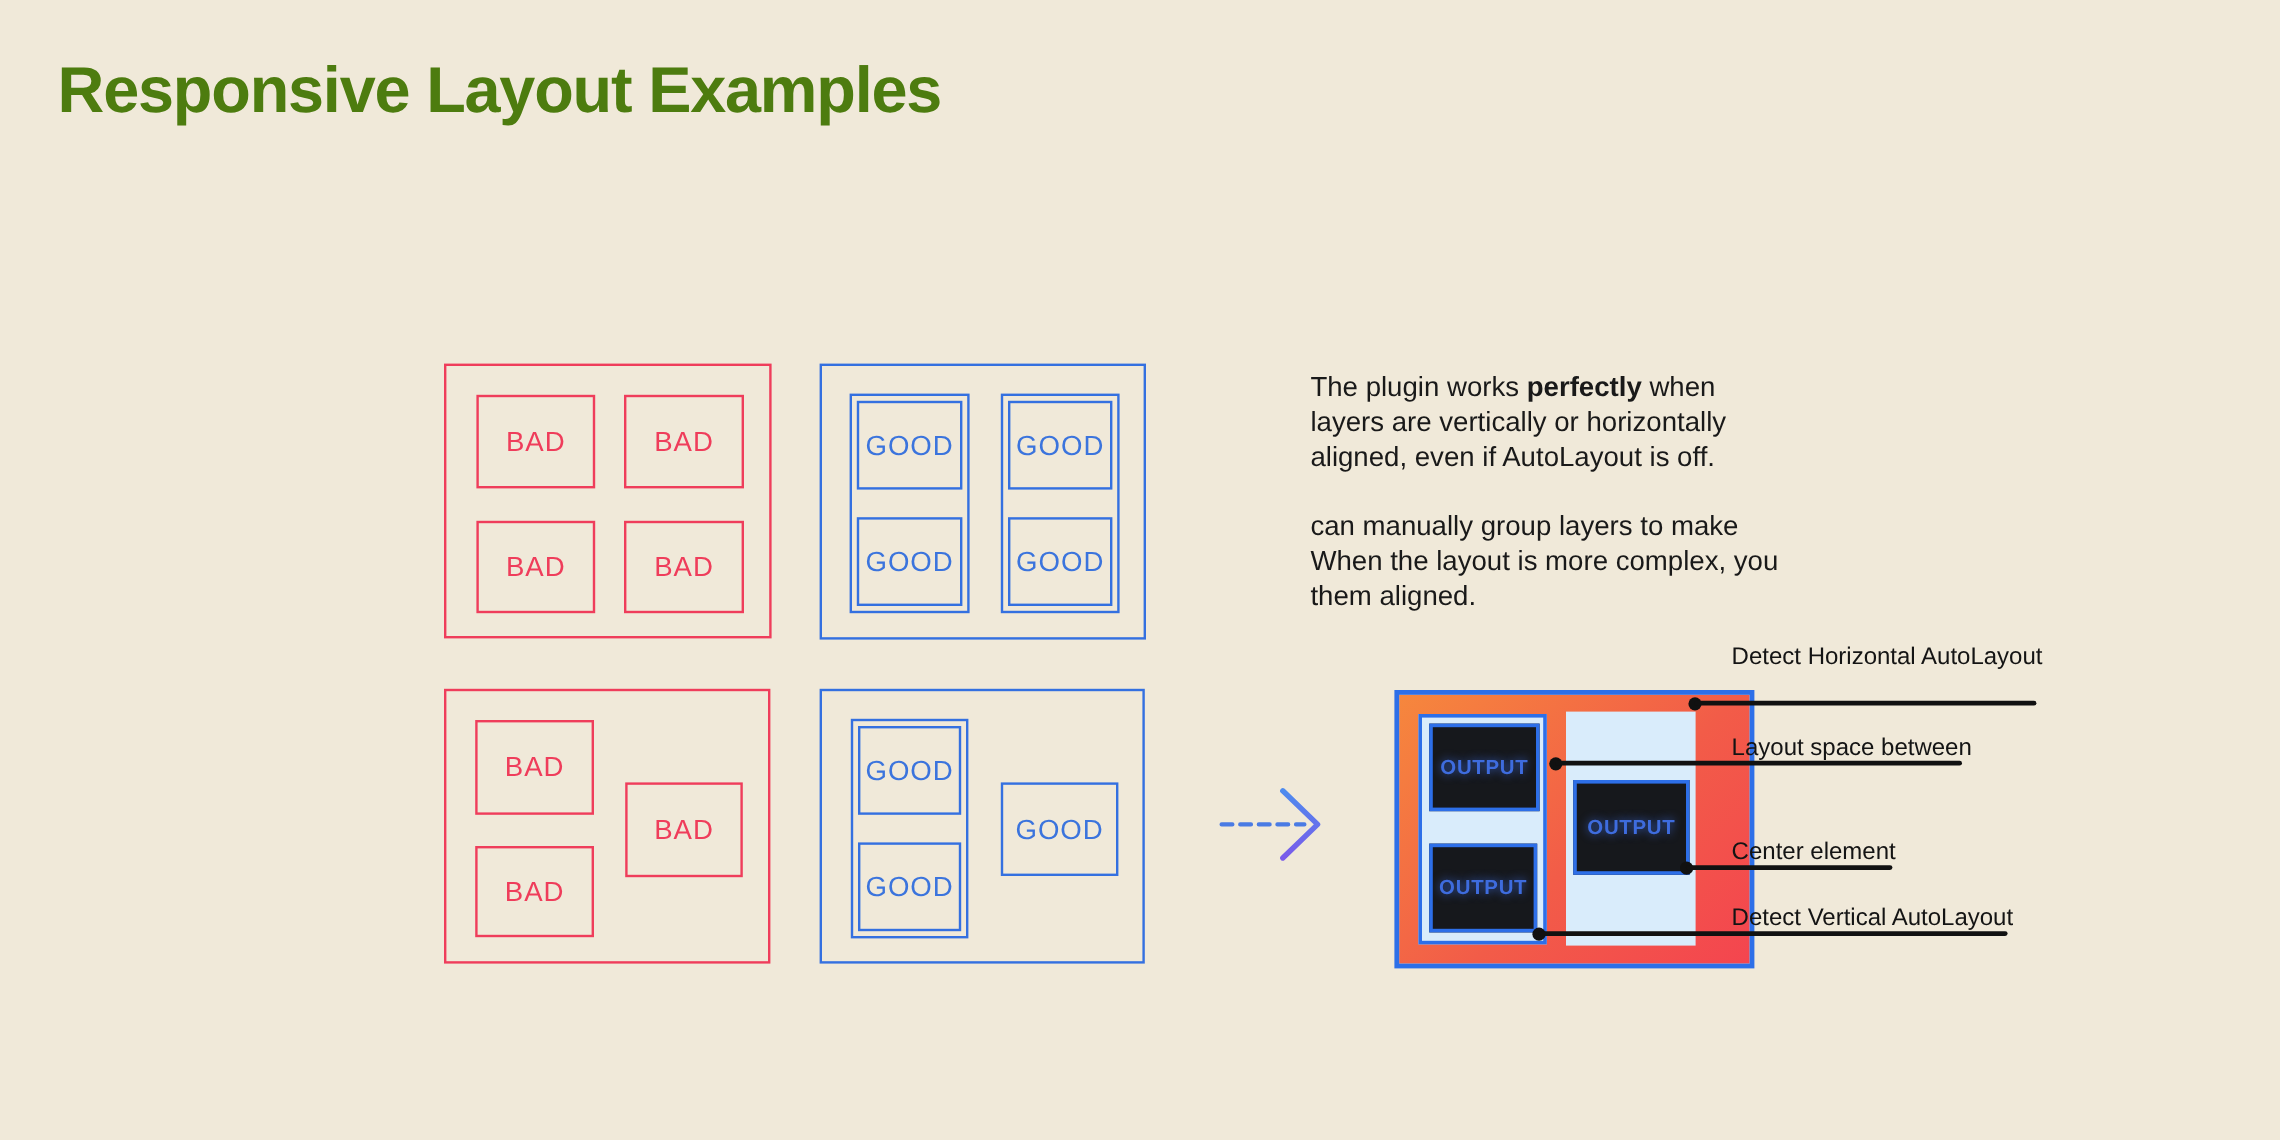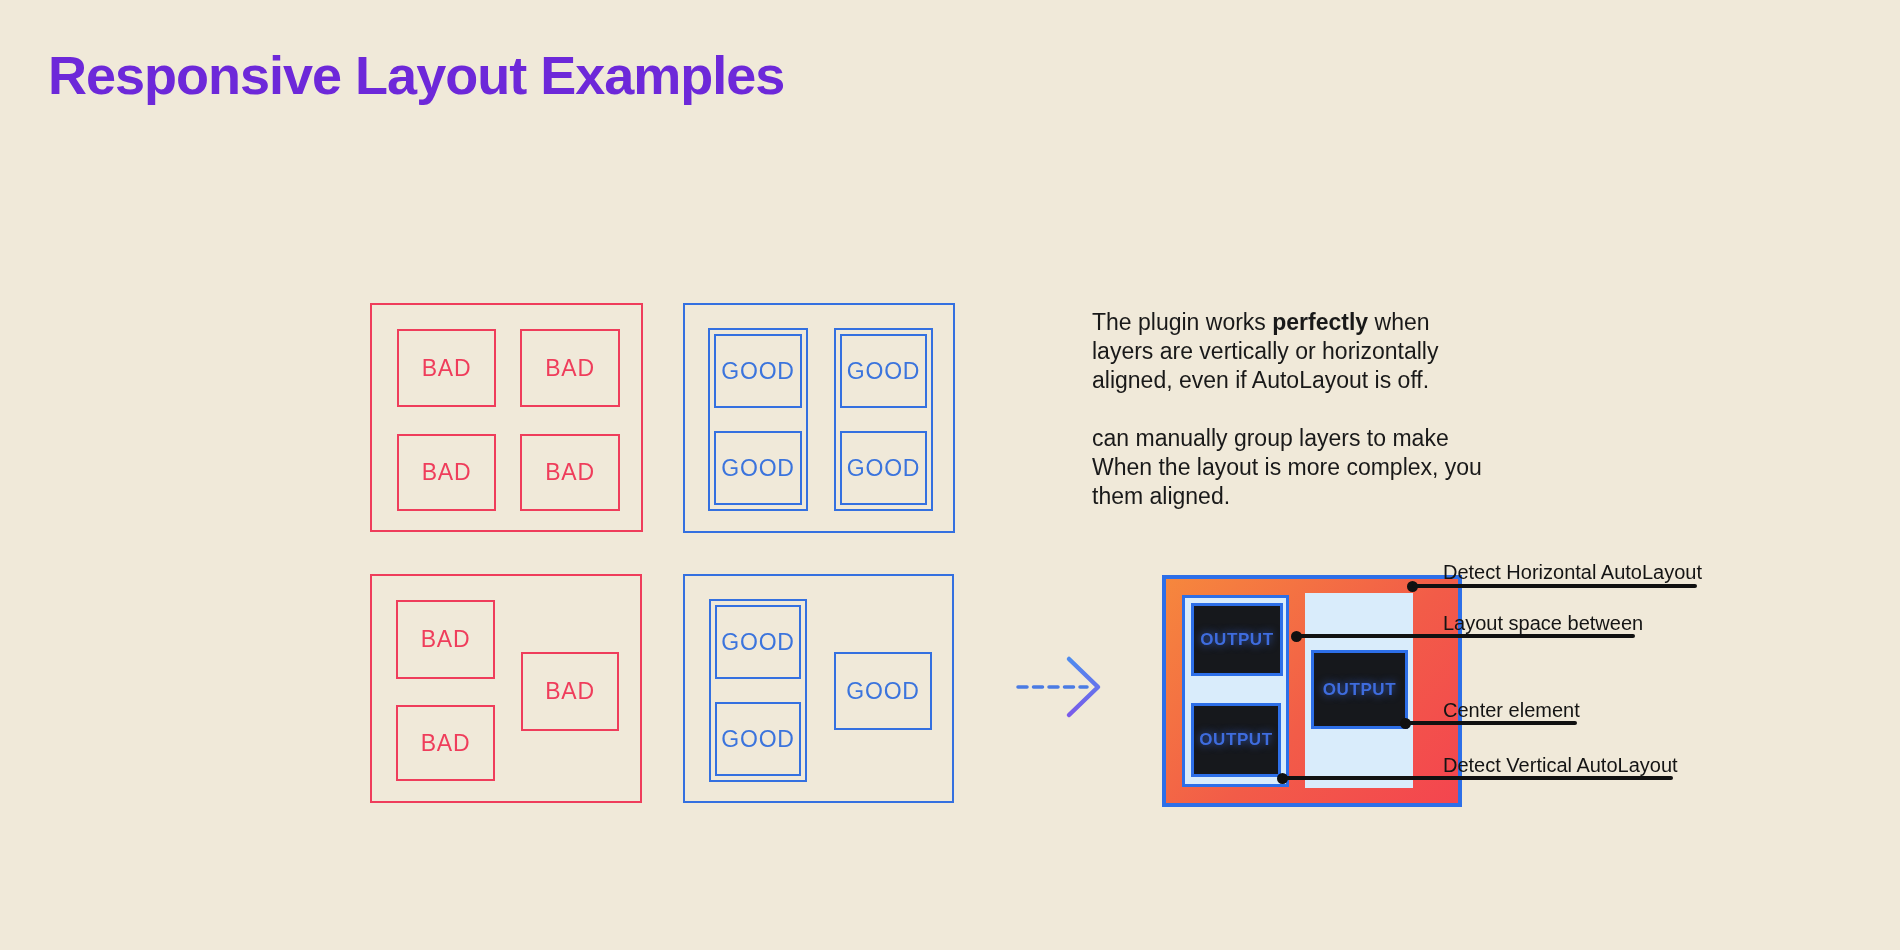--- a/index.html
+++ b/index.html
@@ -1,21 +1,21 @@
 <!DOCTYPE html>
 <html><head>
 <meta charset="utf-8">
 <style>
   * { margin:0; padding:0; box-sizing:border-box; }
   html,body { width:1900px; height:950px; }
   body { font-family:"Liberation Sans","DejaVu Sans",sans-serif; }
   .canvas { position:relative; width:1900px; height:950px; background:#F0E9D9; overflow:hidden; }
 
   .page-title { position:absolute; left:48px; top:44px; font-size:54px; line-height:62px;
-                font-weight:800; letter-spacing:-1px; color:#6d28d9; }
+                font-weight:800; letter-spacing:-1px; color:#4d7c0f; }
 
   
   .desc { position:absolute; left:1092px; top:308px; width:470px; font-size:23px;
           line-height:29px; color:#191919; }
   .desc .para2 { margin-top:29px; }
   .desc b { font-weight:700; }
 
   
   .group { position:absolute; border:2px solid; background:transparent; }
   .group.red  { border-color:#EF3D5B; }
@@ -114,21 +114,21 @@
       <div class="dark-box" style="left:6px;top:5px;width:92px;height:73px;">OUTPUT</div>
       <div class="dark-box" style="left:6px;top:105px;width:90px;height:74px;">OUTPUT</div>
     </div>
     <div class="pale-col" style="left:139px;top:14px;width:108px;height:195px;"></div>
     <div class="dark-box" style="left:145px;top:71px;width:97px;height:79px;">OUTPUT</div>
   </div>
 
   <div>
     <div class="ann-dot" style="left:1407px;top:581px;"></div>
     <div class="ann-line" style="left:1412px;top:584px;width:285px;"></div>
-    <div class="ann-label" style="left:1443px;top:561px;">Detect Horizontal AutoLayout</div>
+    <div class="ann-label" style="left:1443px;top:536px;">Detect Horizontal AutoLayout</div>
   </div>
   <div>
     <div class="ann-dot" style="left:1291px;top:631px;"></div>
     <div class="ann-line" style="left:1296px;top:634px;width:339px;"></div>
     <div class="ann-label" style="left:1443px;top:612px;">Layout space between</div>
   </div>
   <div>
     <div class="ann-dot" style="left:1400px;top:718px;"></div>
     <div class="ann-line" style="left:1405px;top:721px;width:172px;"></div>
     <div class="ann-label" style="left:1443px;top:699px;">Center element</div>

